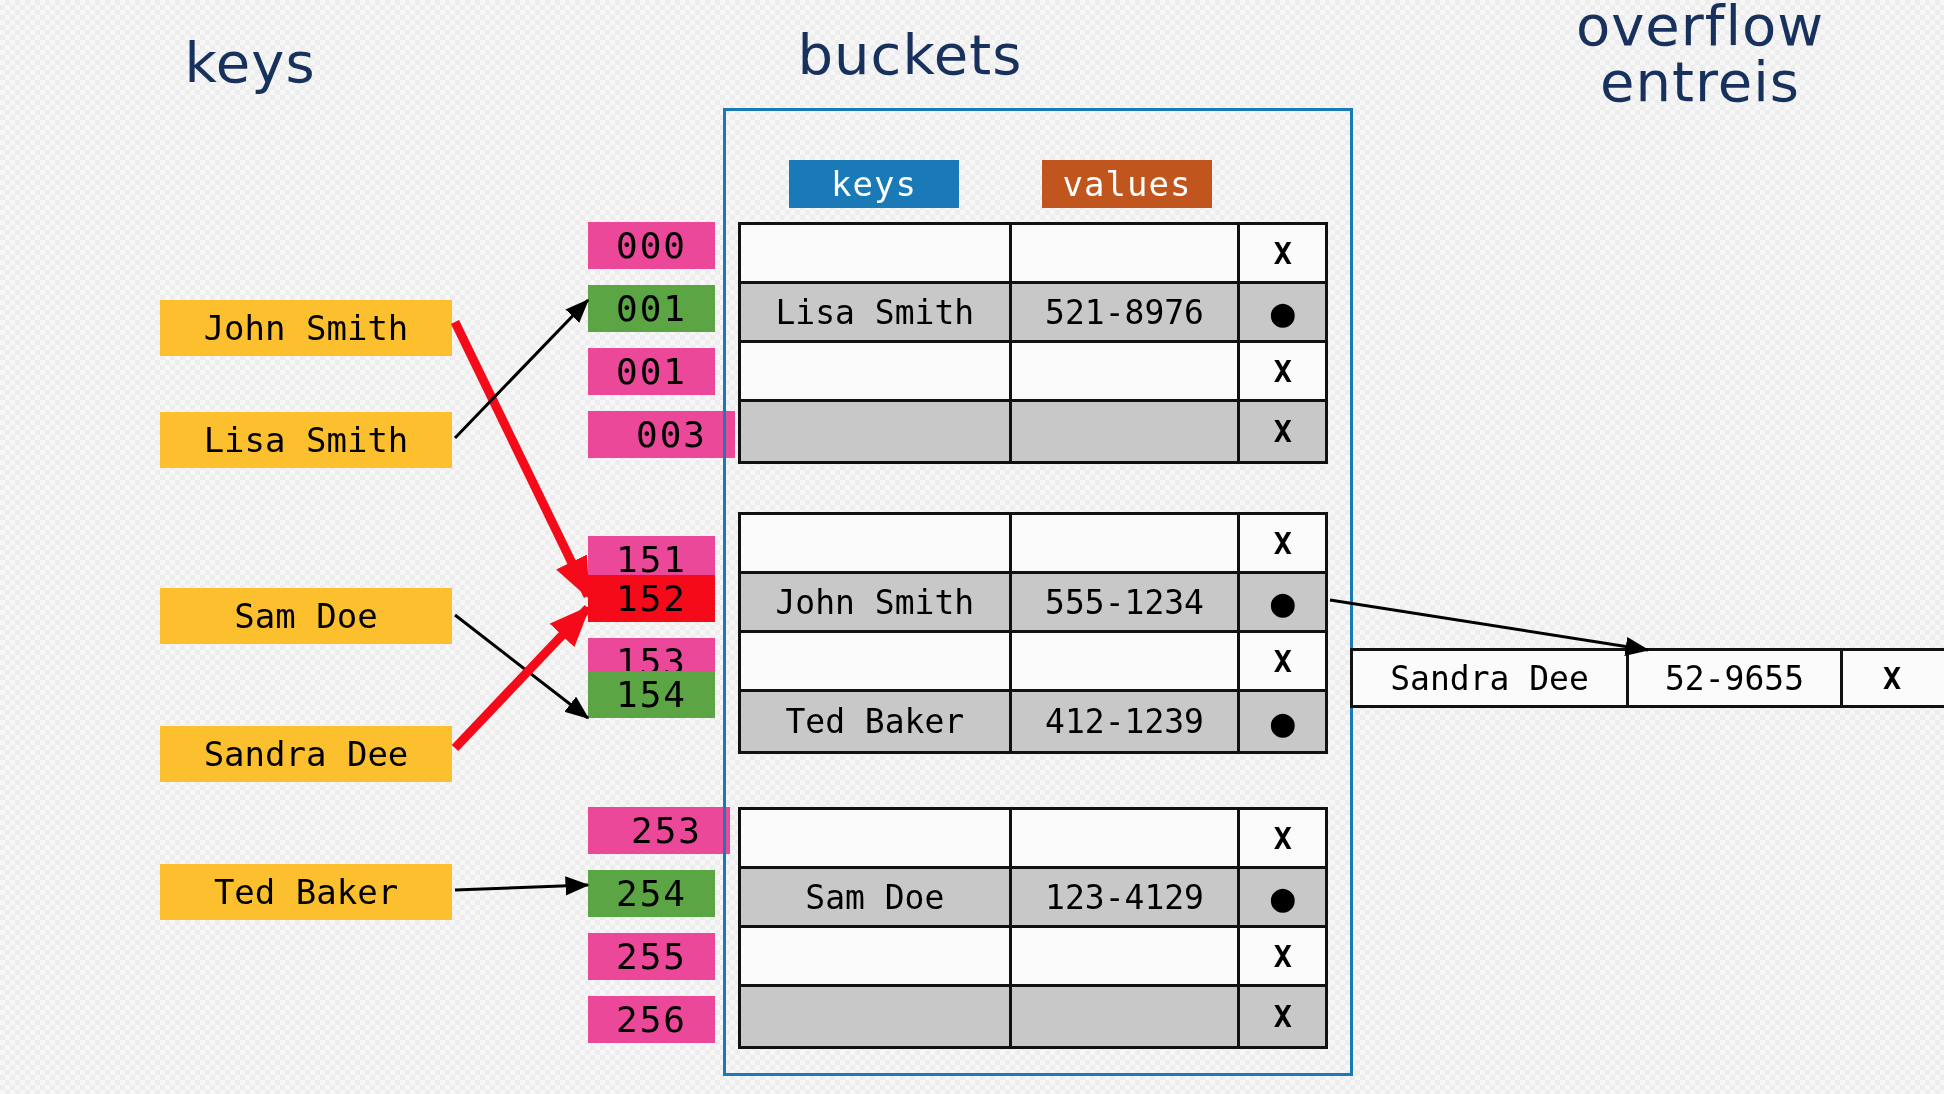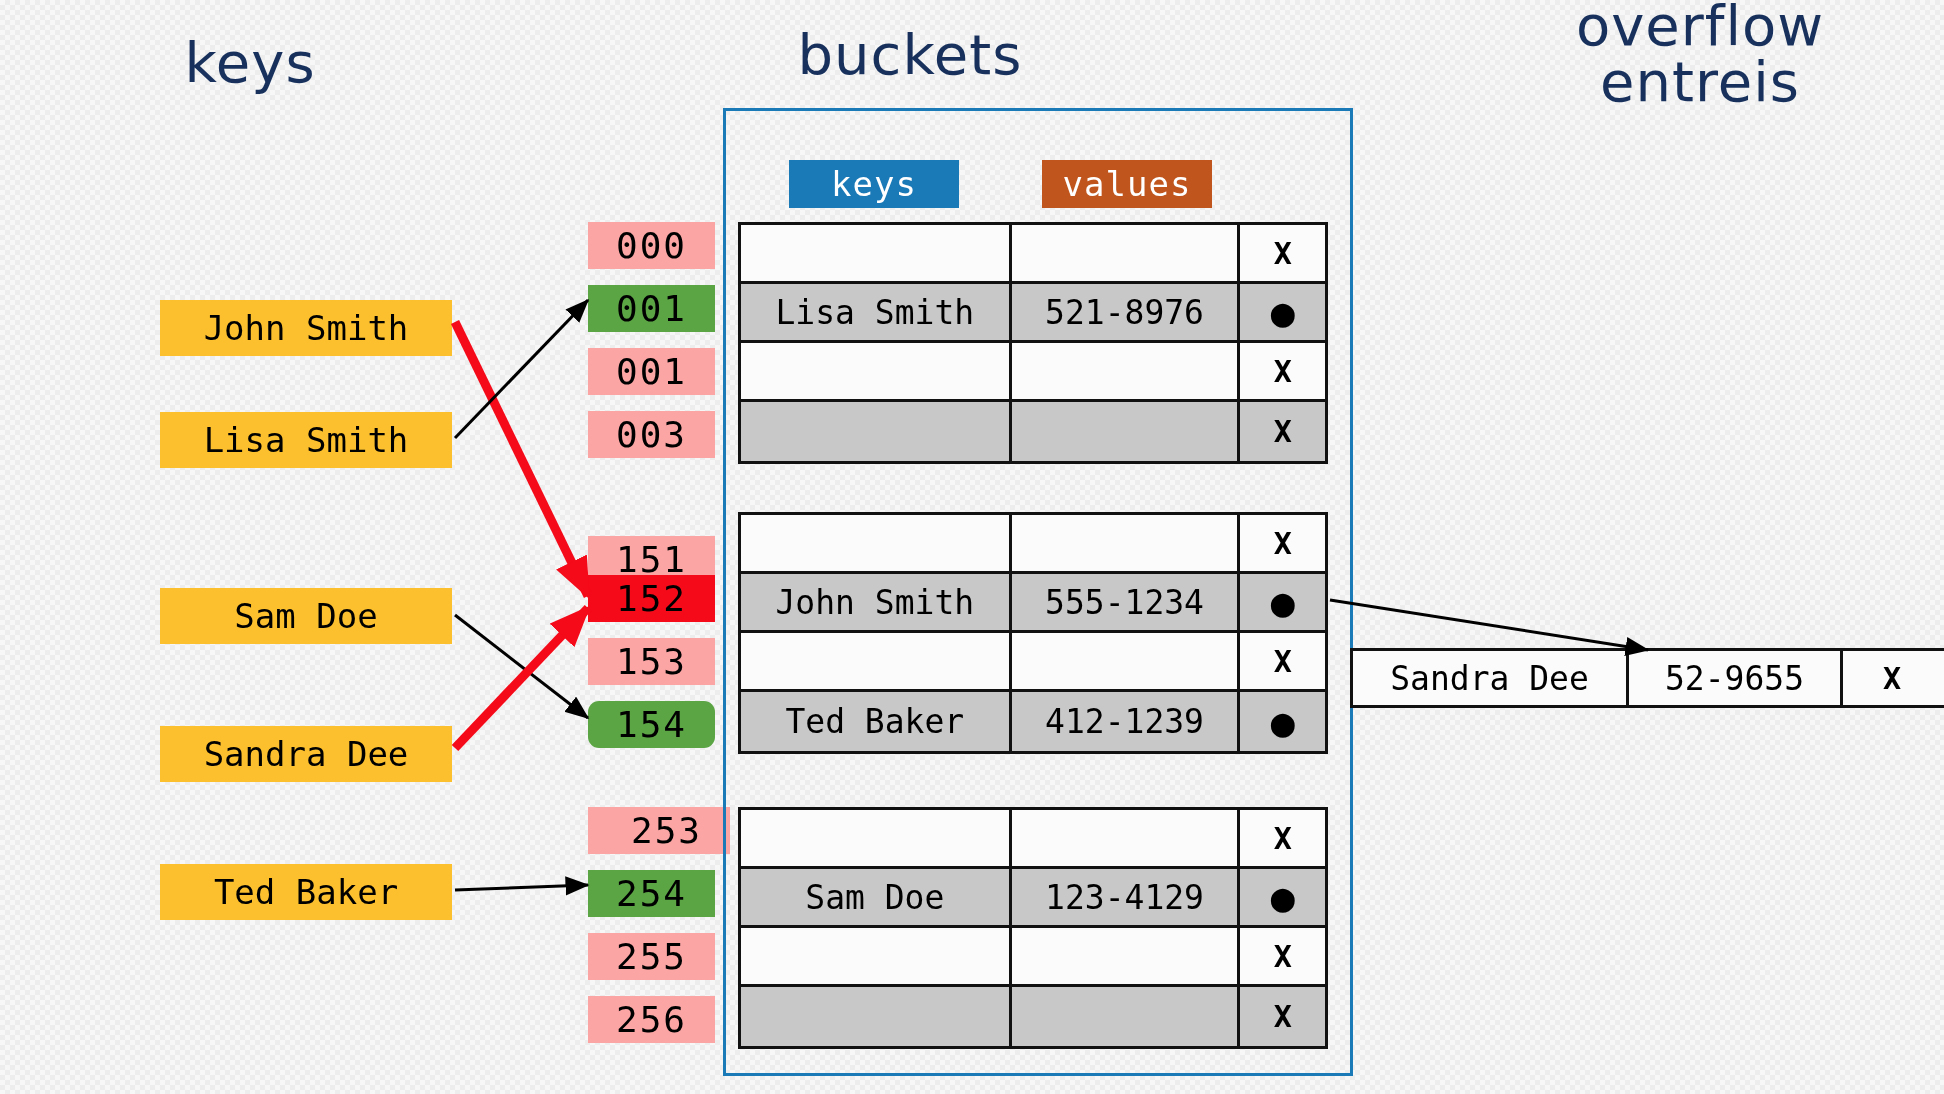--- a/index.html
+++ b/index.html
@@ -56,21 +56,21 @@
     justify-content: center;
     white-space: nowrap;
   }
 
   
   .idx-cell {
     position: absolute;
     left: 588px;
     width: 127px;
     height: 47px;
-    background: #fca5a5;
+    background: #ec4899;
     color: #000000;
     font-size: 36px;
     display: flex;
     align-items: center;
     justify-content: center;
     letter-spacing: 2px;
   }
   .idx-cell.hit    { background: #5ba545; }
   .idx-cell.clash  { background: #f50a1a; }
 
@@ -175,25 +175,25 @@
       <div class="key-box" style="top: 412px;">Lisa Smith</div>
       <div class="key-box" style="top: 588px;">Sam Doe</div>
       <div class="key-box" style="top: 726px;">Sandra Dee</div>
       <div class="key-box" style="top: 864px;">Ted Baker</div>
     </div>
 
   <div id="index-cells">
       <div class="idx-cell" style="top: 222px;">000</div>
       <div class="idx-cell hit" style="top: 285px;">001</div>
       <div class="idx-cell" style="top: 348px;">001</div>
-      <div class="idx-cell" style="top: 411px;">003</div>
+      <div class="idx-cell" style="top: 411px; padding-left: 20px;">003</div>
       <div class="idx-cell" style="top: 512px; margin-top: 24px;">151</div>
       <div class="idx-cell clash" style="top: 575px; text-align: right;">152</div>
       <div class="idx-cell" style="top: 638px;">153</div>
-      <div class="idx-cell hit" style="top: 701px; border-radius: 11px;">154</div>
+      <div class="idx-cell hit" style="top: 671px;">154</div>
       <div class="idx-cell" style="top: 807px; padding-left: 15px;">253</div>
       <div class="idx-cell hit" style="top: 870px;">254</div>
       <div class="idx-cell" style="top: 933px;">255</div>
       <div class="idx-cell" style="top: 996px;">256</div>
     </div>
 
   <div id="buckets-panel"></div>
 
   <div class="col-label" id="col-label-keys">keys</div>
 

